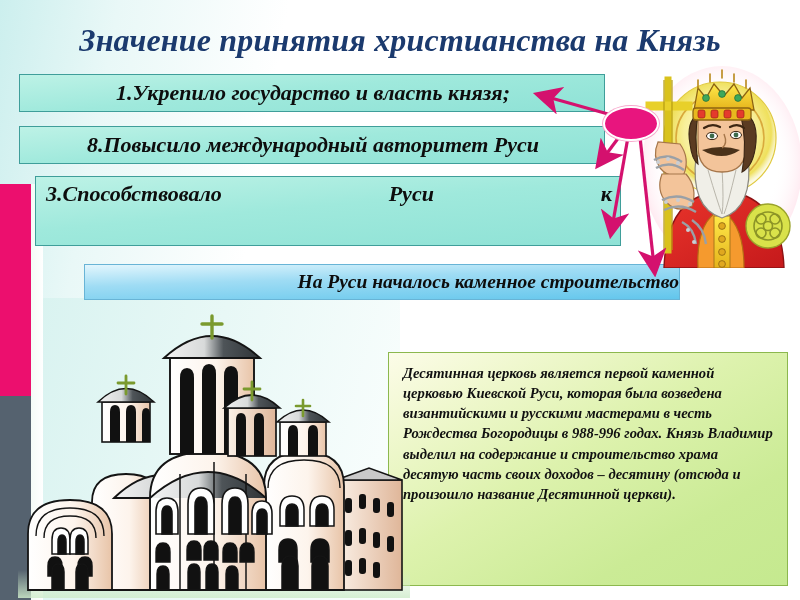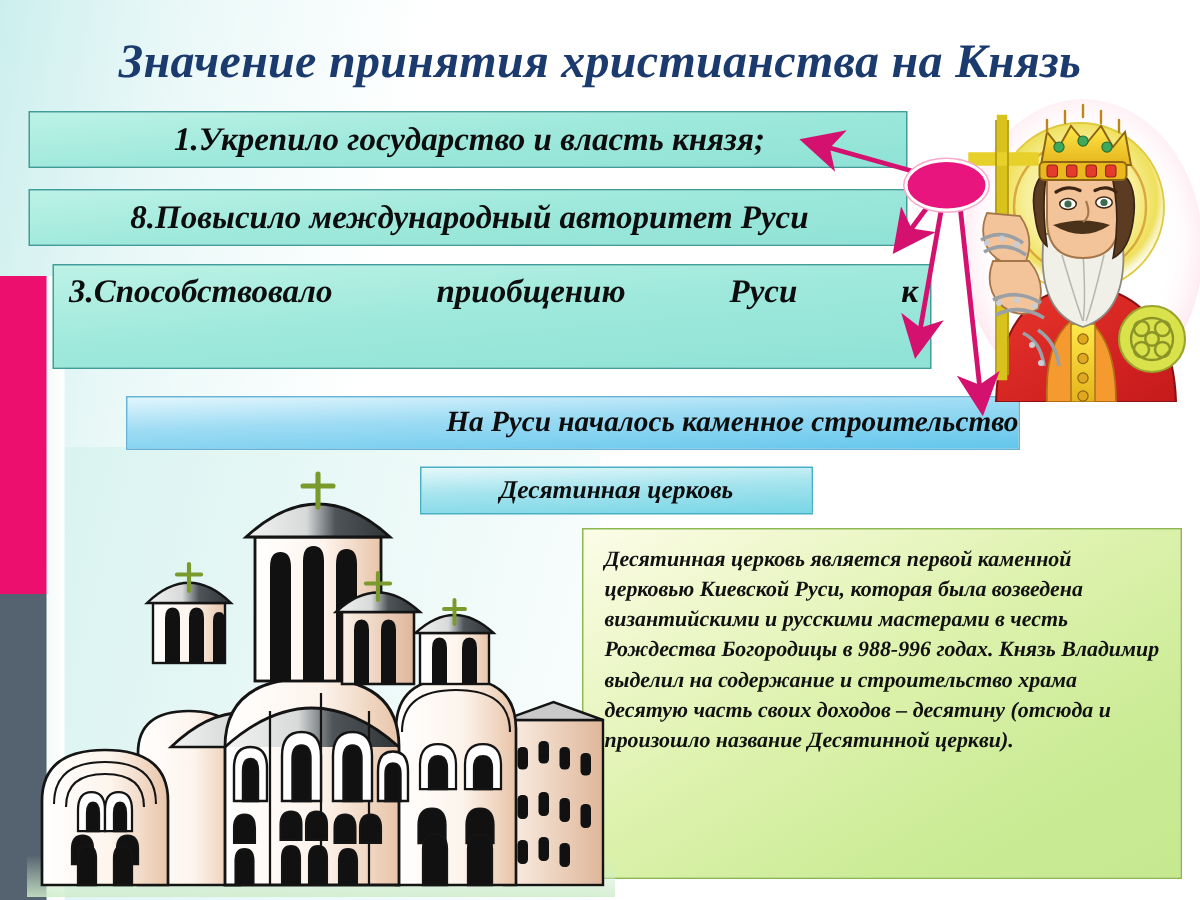--- a/index.html
+++ b/index.html
@@ -453,31 +453,27 @@
     <span>1.Укрепило государство и власть князя;</span>
   </div>
 
   <div class="tbox" id="box2">
     <span>8.Повысило международный авторитет Руси</span>
   </div>
 
   <div class="tbox" id="box3">
     <span class="l1">
       <span>3.Способствовало</span>
-      <span>приобщению</span>
       <span>Руси</span>
       <span>к</span>
     </span>
   </div>
 
   <div class="bluebox">
     <span>На Руси началось каменное строительство</span>
   </div>
 
-  <div class="labelbox">
-    <span>Десятинная церковь</span>
-  </div>
 
   <div class="greenbox">
     <p>Десятинная церковь является первой каменной церковью Киевской Руси, которая была возведена византийскими и русскими мастерами в честь Рождества Богородицы в 988-996 годах. Князь Владимир выделил на содержание и строительство храма десятую часть своих доходов – десятину (отсюда и произошло название Десятинной церкви).</p>
   </div>
 
 </div>
 
 </body></html>

